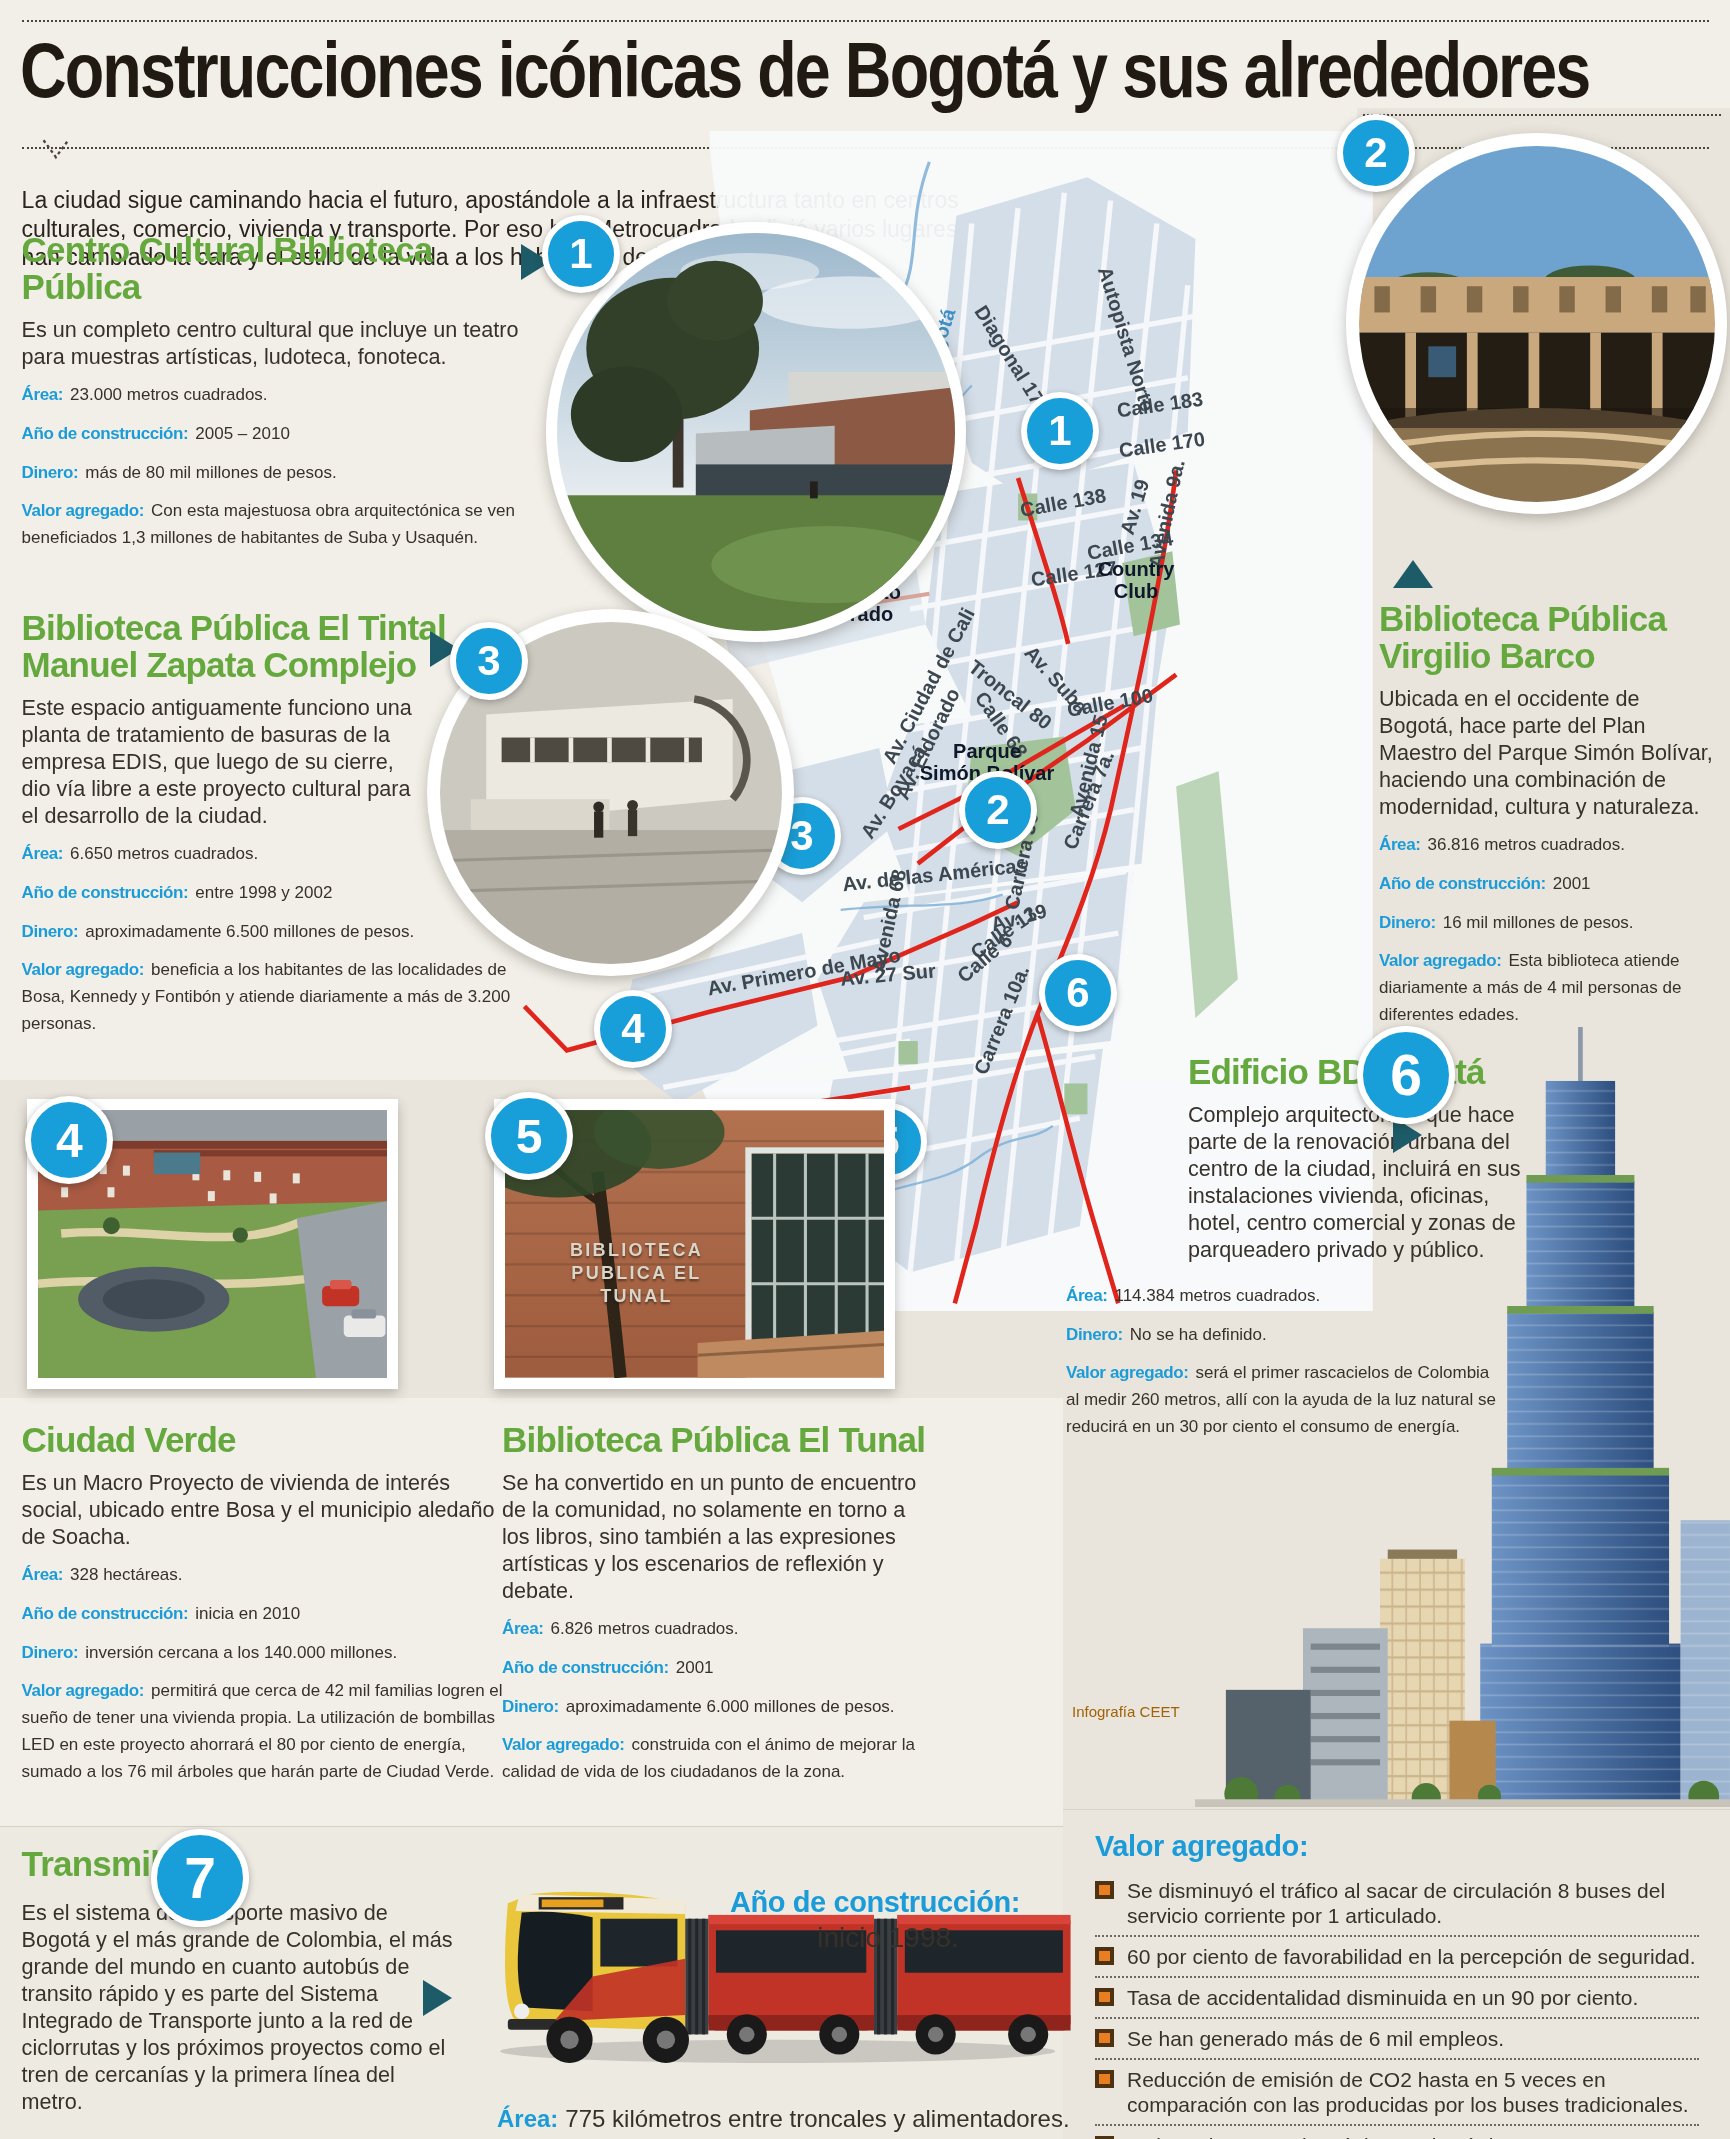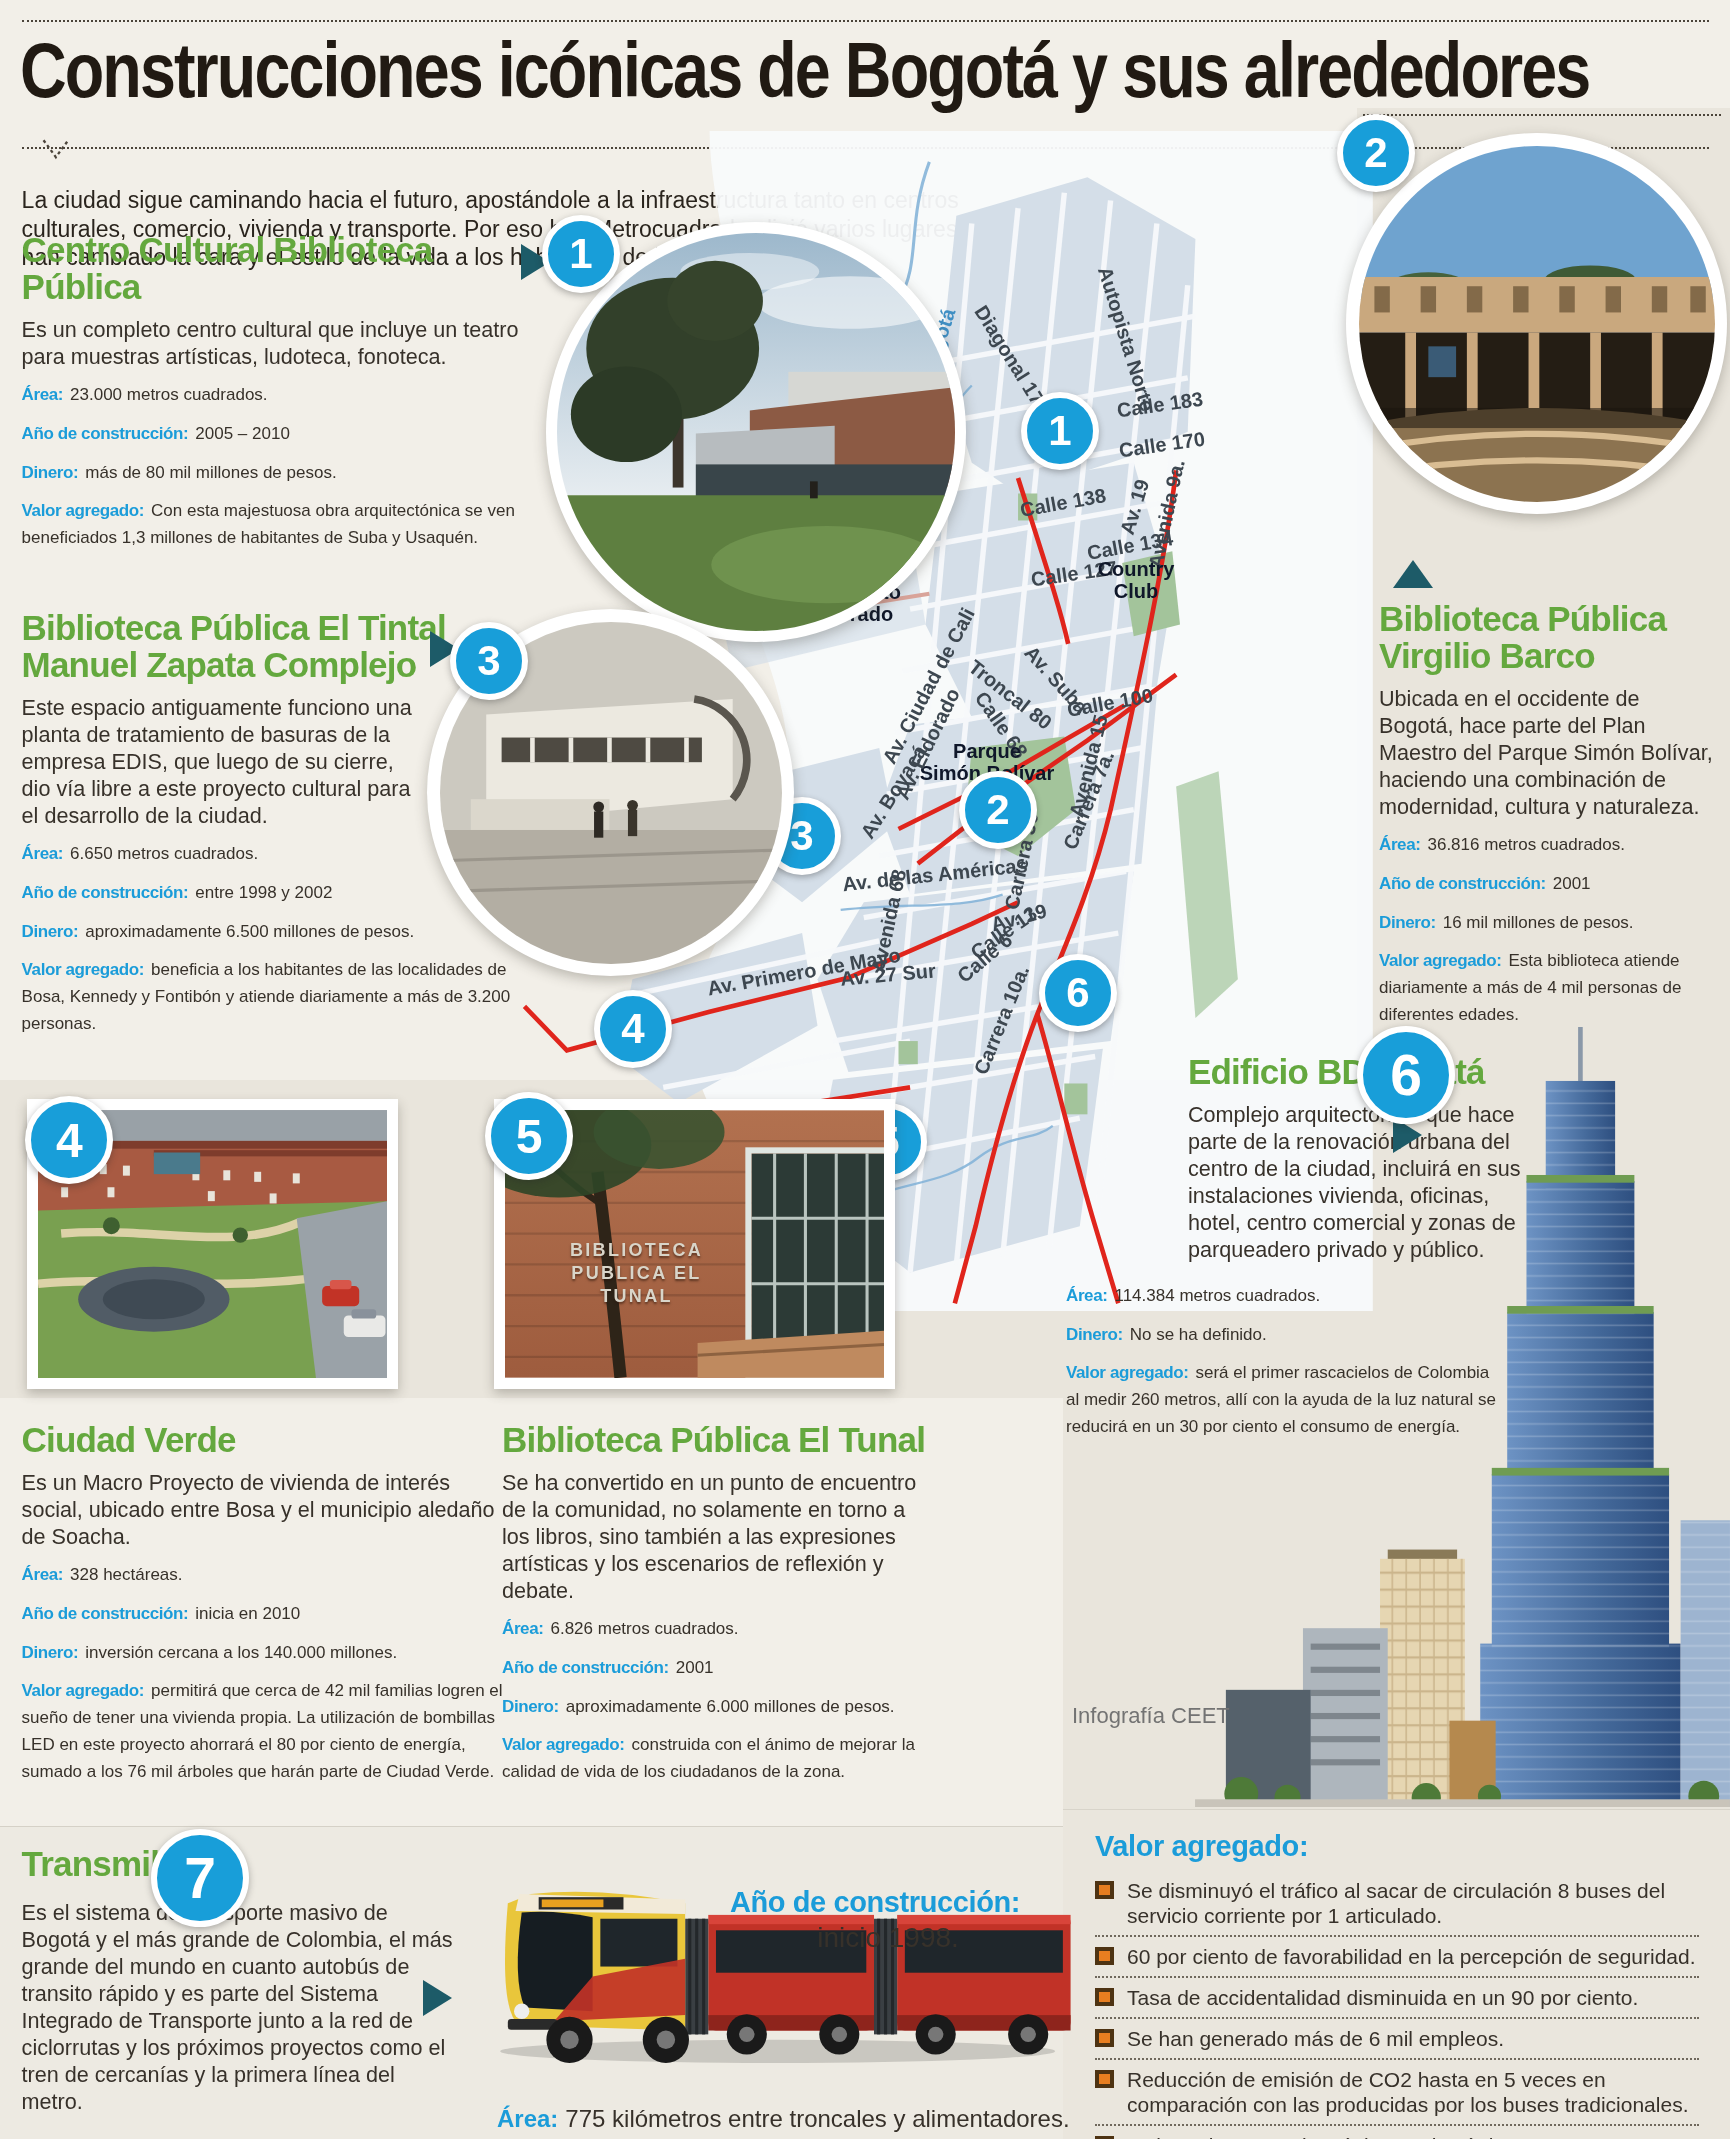--- a/index.html
+++ b/index.html
@@ -60,21 +60,21 @@
   #trans-anio b{display:block;color:#1b9cd9;font-size:29px;font-weight:700;letter-spacing:-0.4px;}
   #trans-anio span{display:block;font-size:28px;margin-top:3.1px;color:#37312a;padding-left:26px;}
   #trans-area{position:absolute;left:497px;top:2081px;width:586px;font-size:24px;z-index:4;}
   #trans-area b{color:#1b9cd9;font-weight:700;margin-right:7px;}
   #vh{margin:20px 0 0 32px;color:#1b9cd9;font-size:29px;font-weight:700;letter-spacing:-0.4px;}
   #bullet-list{list-style:none;margin:7.7px 32px 0 32px;padding:0;}
   #bullet-list li{position:relative;font-size:21px;line-height:25px;padding:7px 0 7px 32px;color:#37312a;}
   #bullet-list li + li{border-top:2.3px dotted #6f685c;}
   .sq{position:absolute;left:0;top:10px;width:10.8px;height:10.8px;background:#e87e20;border:4.6px solid #4e3312;}
 
-  #credit{position:absolute;left:1072px;top:1703px;font-size:22px;color:#737373;z-index:4;}
+  #credit{position:absolute;left:1072px;top:1703px;font-size:15px;color:#a16207;z-index:4;}
   #sign-tunal{position:absolute;left:540px;top:1191px;width:193px;z-index:4;color:#d9d5c9;font-weight:700;
               font-size:18px;letter-spacing:2.3px;text-align:center;line-height:23px;text-shadow:0 1.5px 2.3px rgba(40,20,10,.6);margin-top:48px;}
   #zigzag{position:absolute;left:42px;top:137px;z-index:2;}
 </style>
 </head>
 <body>
 
 <div id="canvas">
 
   <div class="panel" id="bg-right-top"></div>

